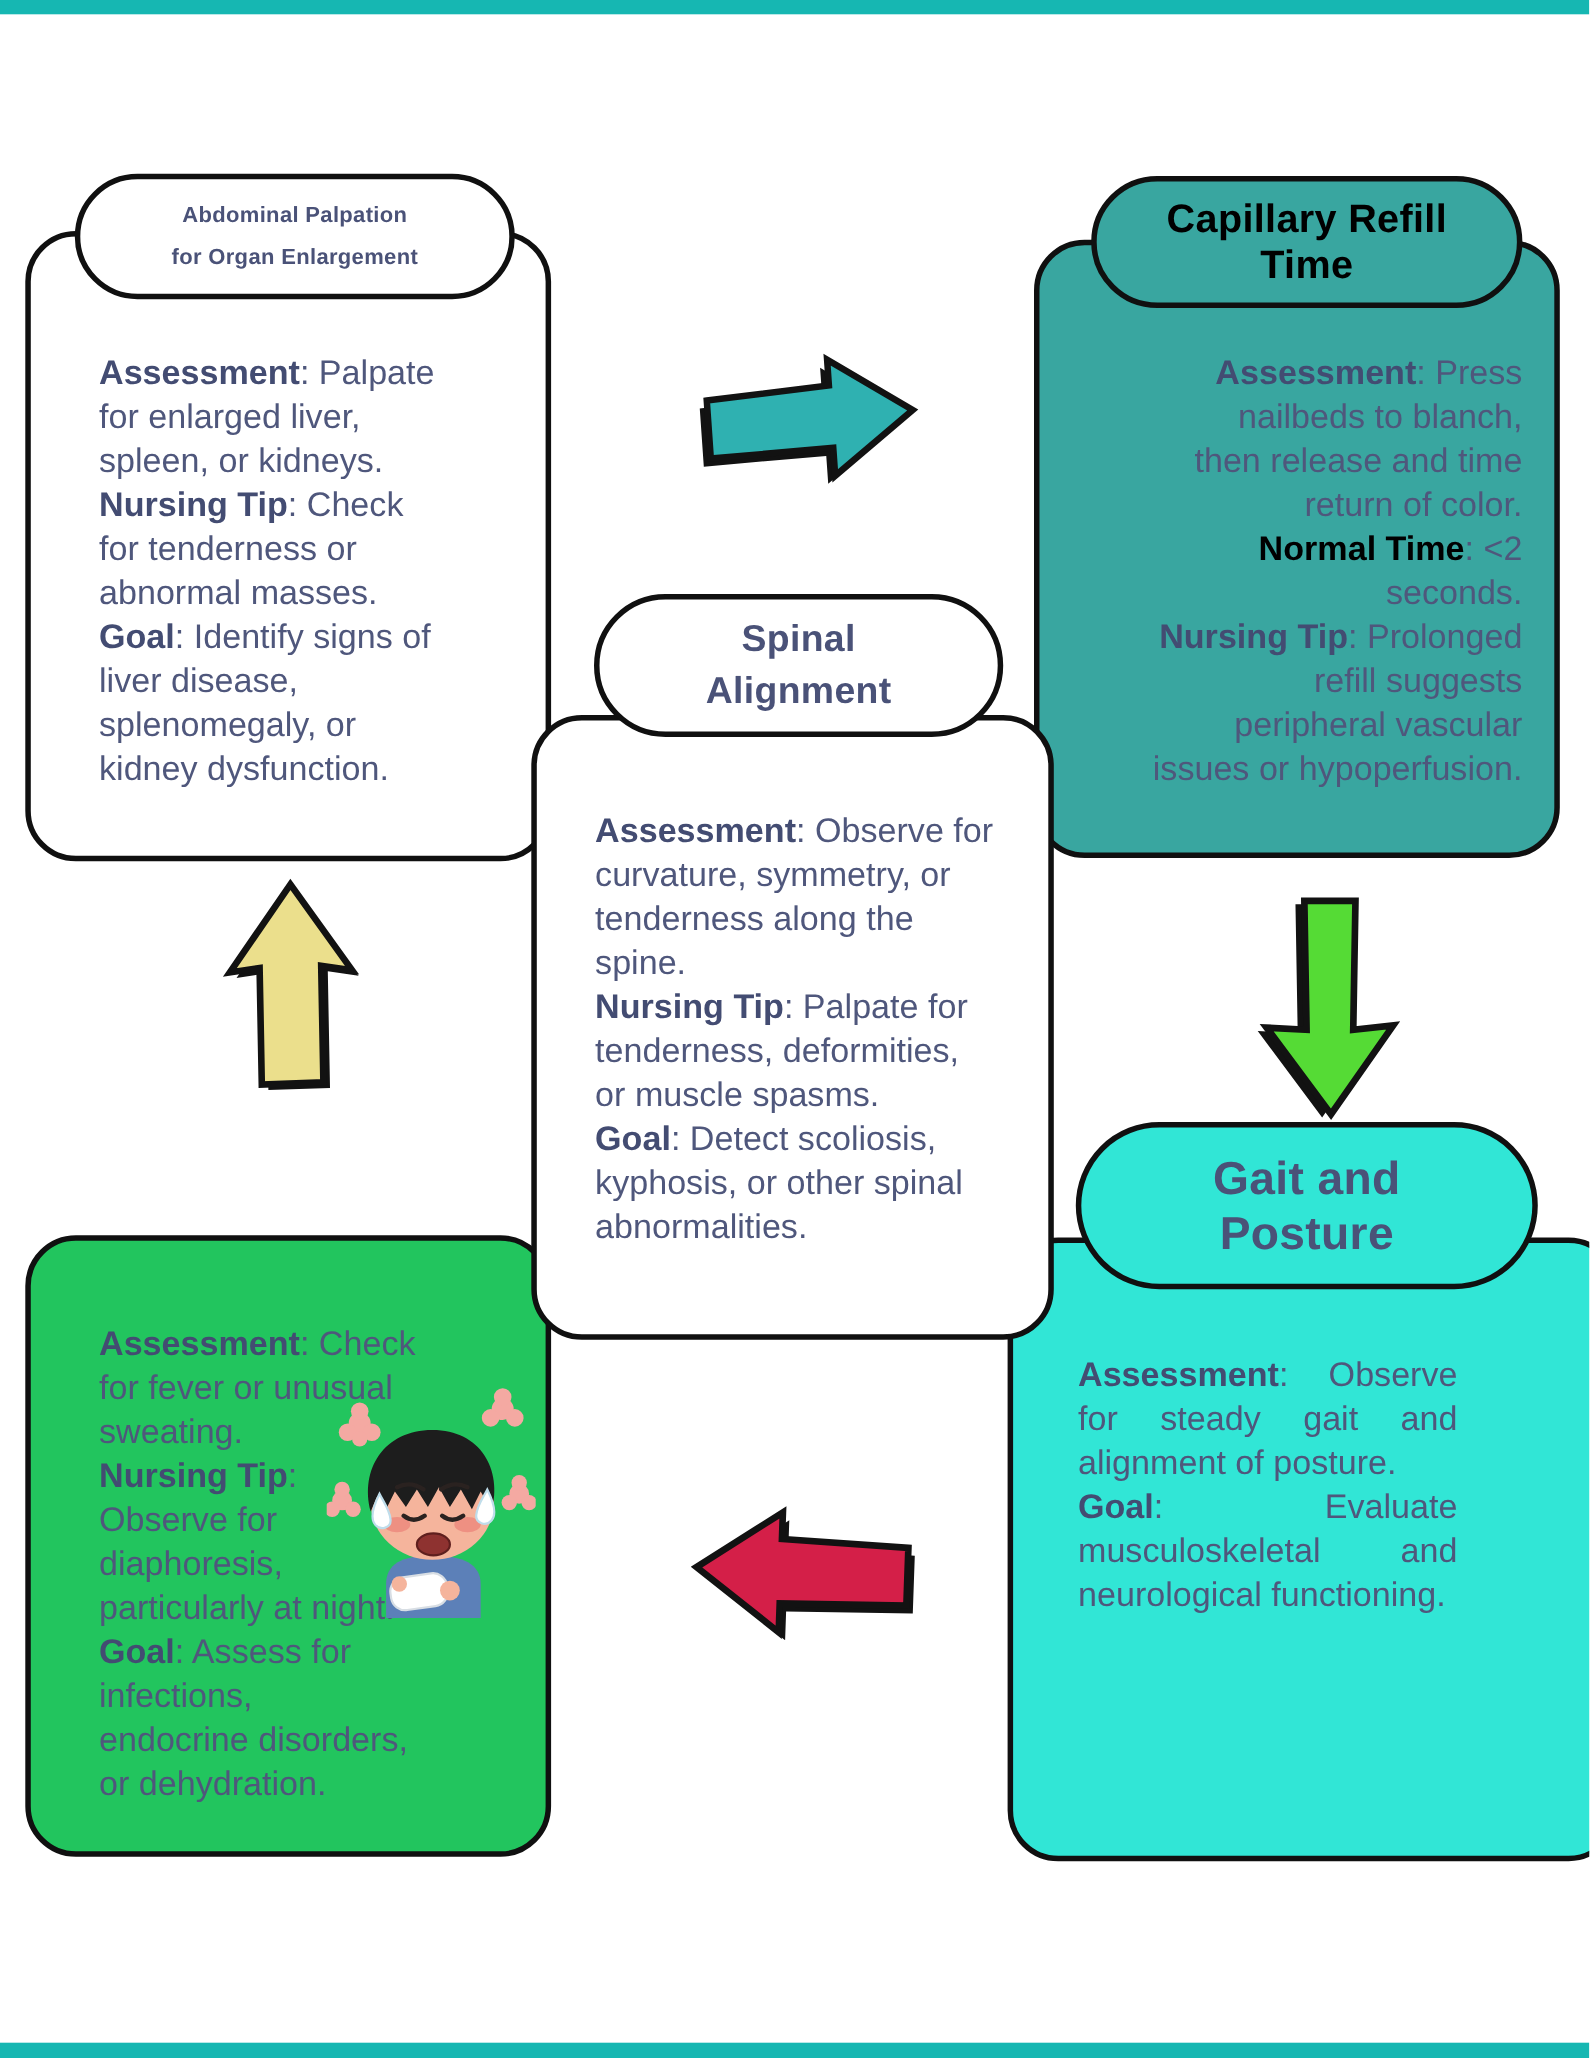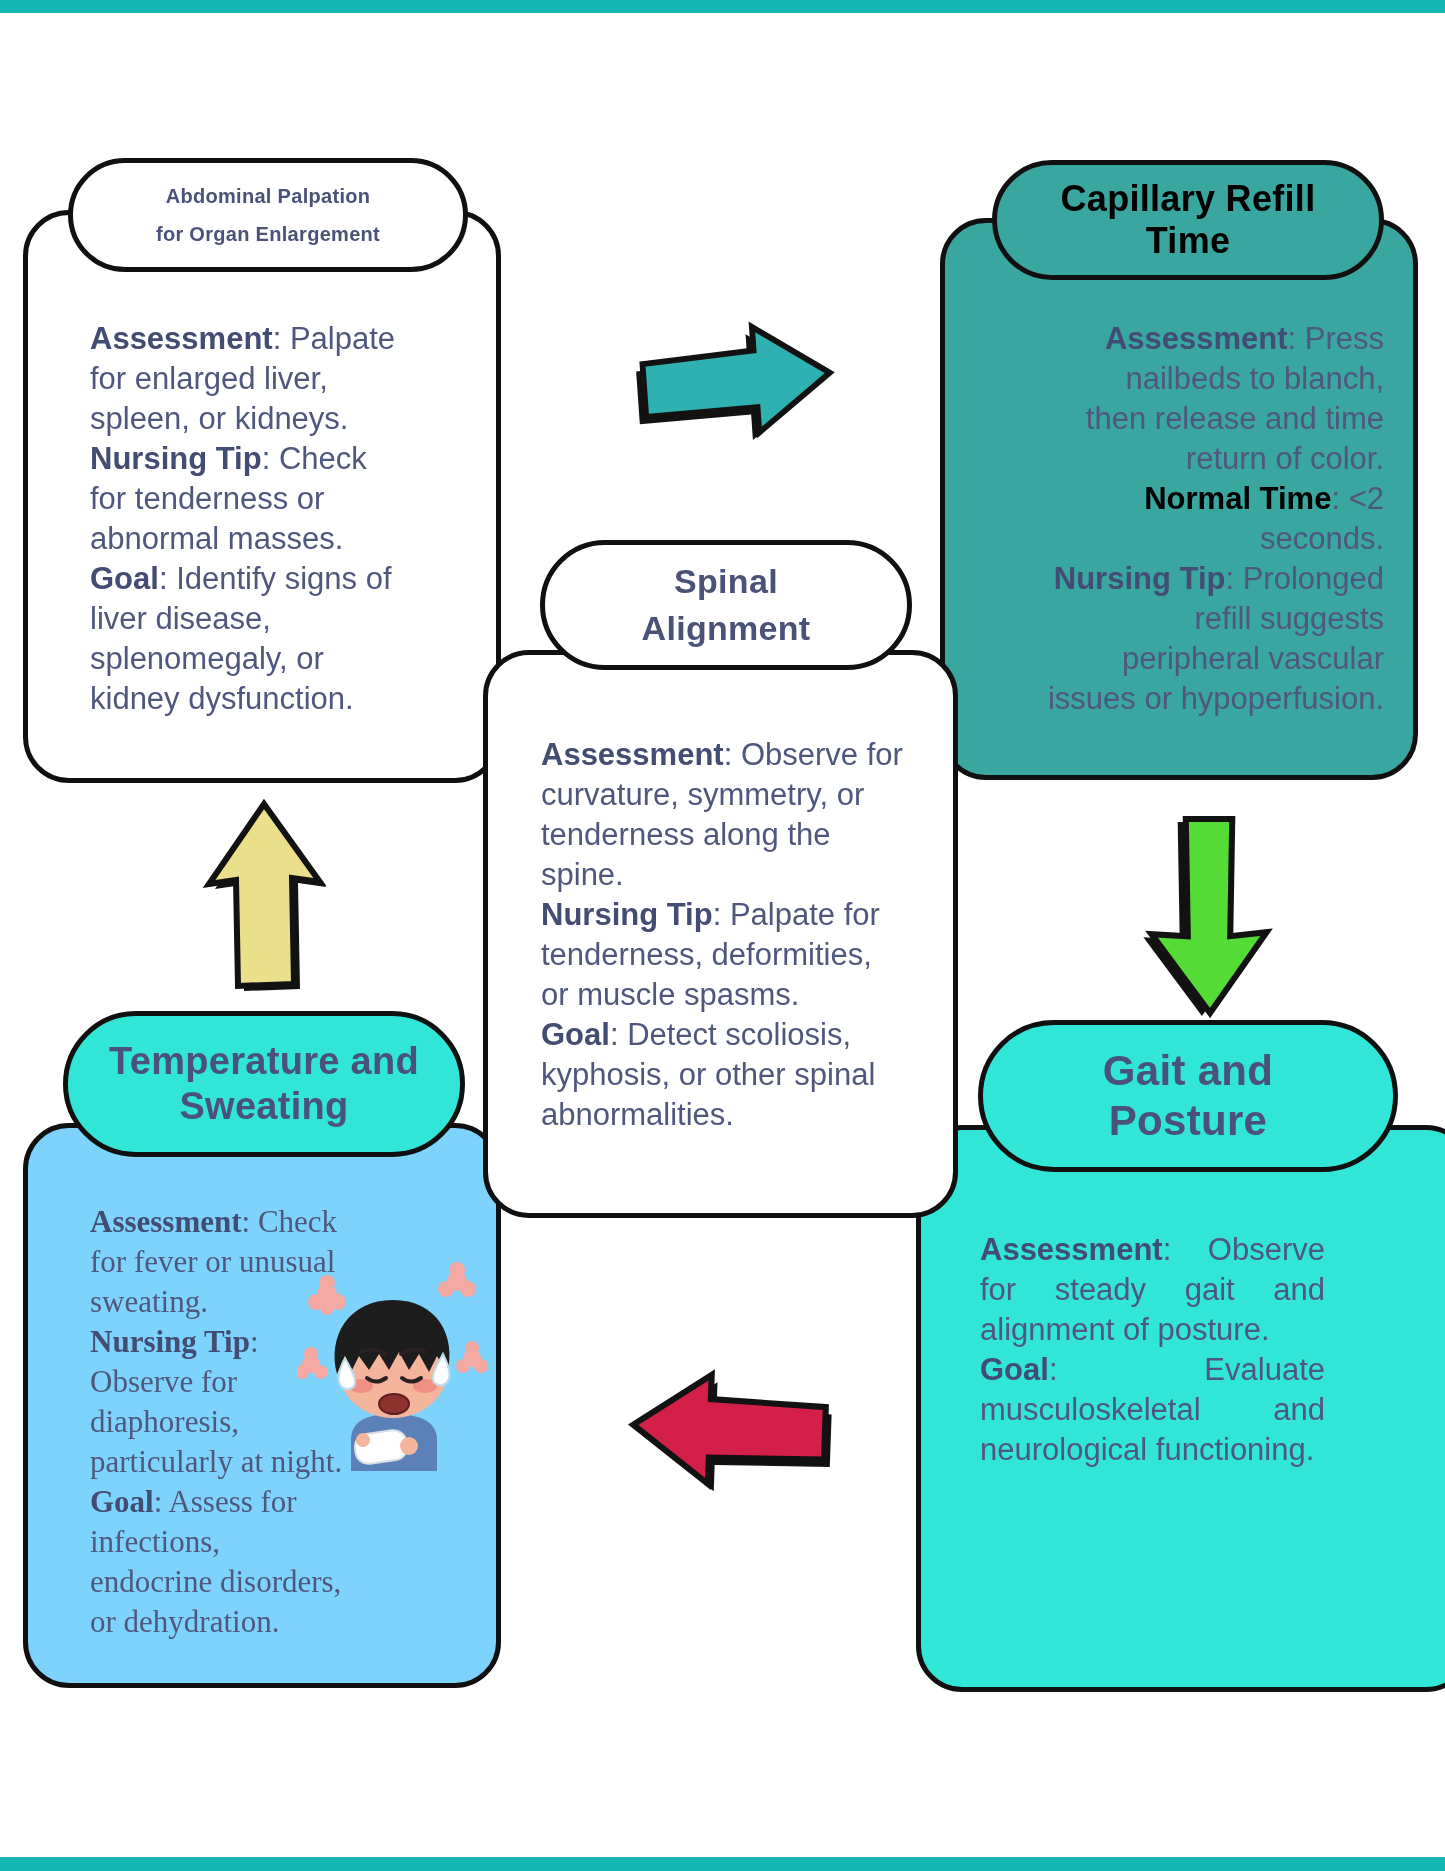--- a/index.html
+++ b/index.html
@@ -111,38 +111,34 @@
         <p class="sec"><b style="color: rgb(67, 76, 114);">Goal</b><span>: Detect scoliosis,
 kyphosis, or other spinal
 abnormalities.</span></p>
       </div>
   </div>
   <div class="pill pill-spinal" style="background-color: rgb(255, 255, 255);">
     <span class="pill-title" style="color: rgb(74, 82, 120);">Spinal
 Alignment</span>
   </div>
 
-  <div class="card-box card-temperature-box" style="background-color: #7dd3fc; font-family: Liberation Serif, serif;">
+  <div class="card-box card-temperature-box" style="background-color: #22c55e;">
     <div class="card-text text-temperature" style="color: rgb(79, 87, 124);">
         <p class="sec"><b style="color: rgb(67, 76, 114);">Assessment</b><span>: Check
 for fever or unusual
 sweating.</span></p>
         <p class="sec"><b style="color: rgb(67, 76, 114);">Nursing Tip</b><span>:
 Observe for
 diaphoresis,
 particularly at night.</span></p>
         <p class="sec"><b style="color: rgb(67, 76, 114);">Goal</b><span>: Assess for
 infections,
 endocrine disorders,
 or dehydration.</span></p>
       </div>
-  </div>
-  <div class="pill pill-temperature" style="background-color: rgb(49, 230, 214);">
-    <span class="pill-title" style="color: rgb(74, 82, 120);">Temperature and
-Sweating</span>
   </div>
 
   <div class="card-box card-gait-box" style="background-color: rgb(49, 230, 214);">
     <div class="card-text text-gait" style="color: rgb(79, 87, 124);">
         <p class="sec"><b style="color: rgb(67, 76, 114);">Assessment</b><span>: Observe for steady gait and alignment of posture.</span></p>
         <p class="sec"><b style="color: rgb(67, 76, 114);">Goal</b><span>: Evaluate musculoskeletal and neurological functioning.</span></p>
       </div>
   </div>
   <div class="pill pill-gait" style="background-color: rgb(49, 230, 214);">
     <span class="pill-title" style="color: rgb(74, 82, 120);">Gait and

